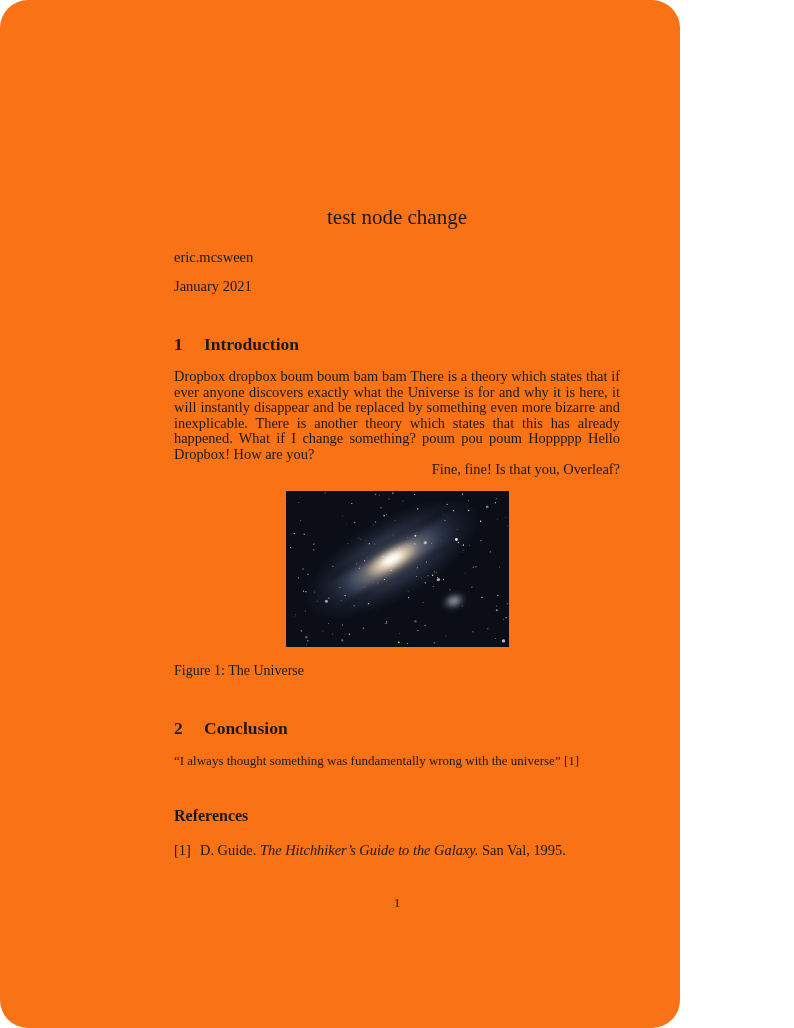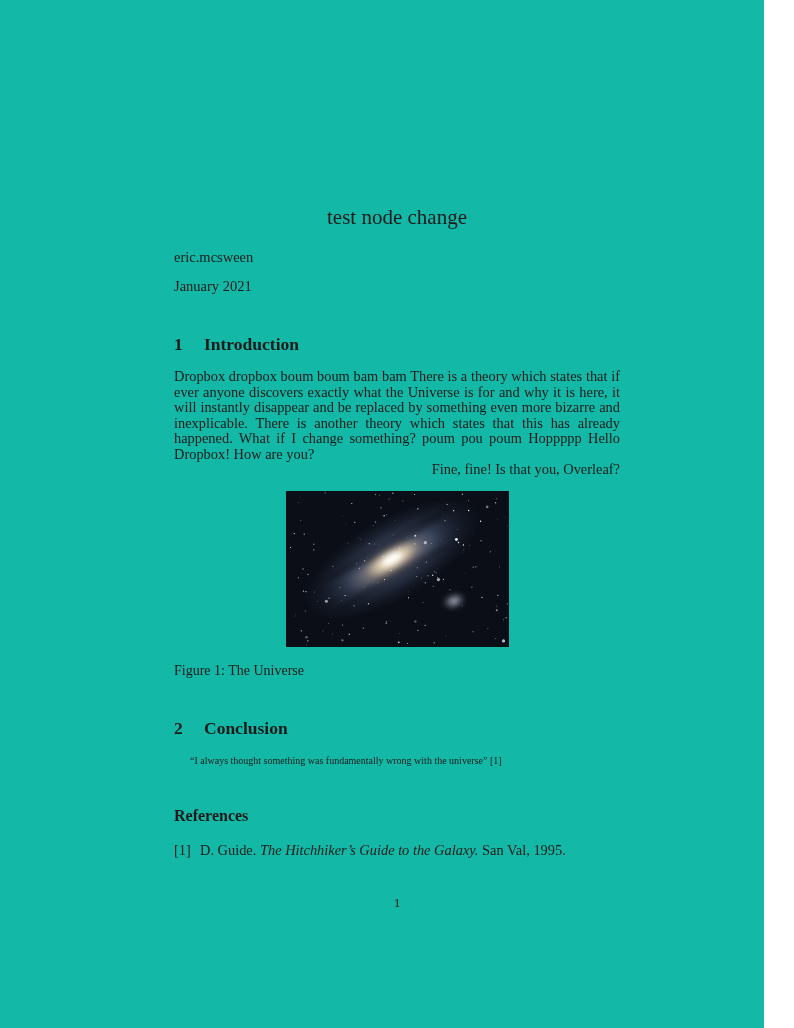--- a/index.html
+++ b/index.html
@@ -2,26 +2,27 @@
 <html><head>
 <meta charset="utf-8">
 <style>
   html, body {
     margin: 0;
     padding: 0;
     background: #ffffff;
   }
   .page {
     position: relative;
-    width: 764px;
+    width: 680px;
     height: 1028px;
-    background: #14b8a6;
+    background: #f97316;
     color: #1a1a1a;
     font-family: "Liberation Serif", "DejaVu Serif", serif;
     overflow: hidden;
+    border-radius: 28px;
   }
   .column {
     position: absolute;
     left: 174px;
     width: 446px;
     top: 0;
   }
   .doc-title {
     margin-top: 205px;
     text-align: center;
@@ -72,23 +73,22 @@
     vertical-align: top;
   }
   .figure-caption {
     margin-top: 16px;
     text-align: left;
     font-size: 14px;
     line-height: 16px;
   }
   .quote-line {
     margin-top: 15px;
-    font-size: 10px;
+    font-size: 13px;
     line-height: 16px;
-    margin-left: 16px;
   }
   .refs-heading {
     margin-top: 37px;
     font-size: 16px;
     line-height: 20px;
     font-weight: 700;
   }
   .ref-entry {
     margin-top: 16px;
     font-size: 14.4px;

